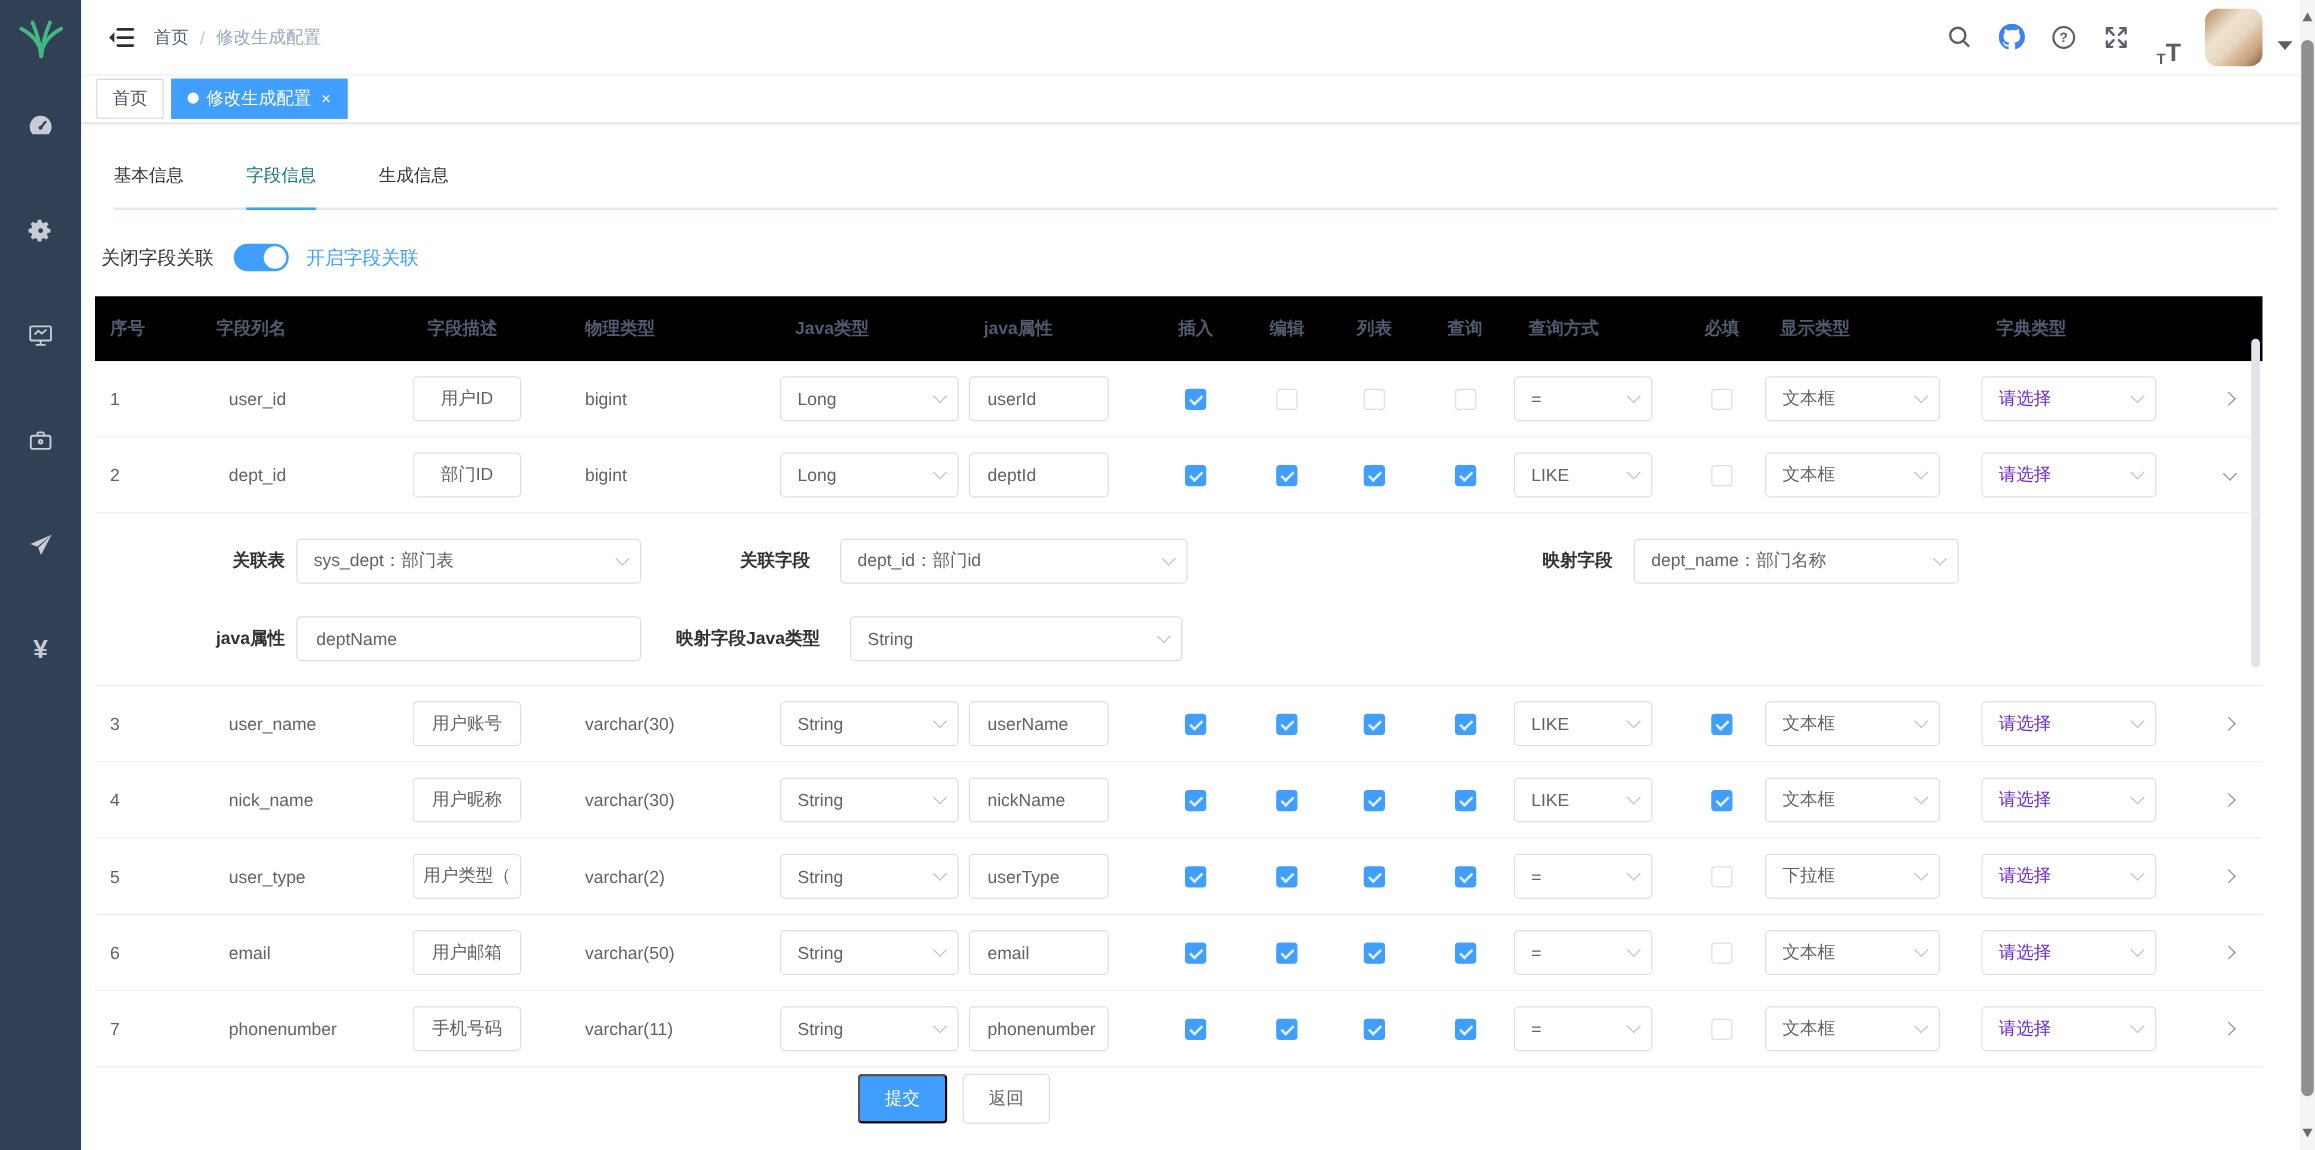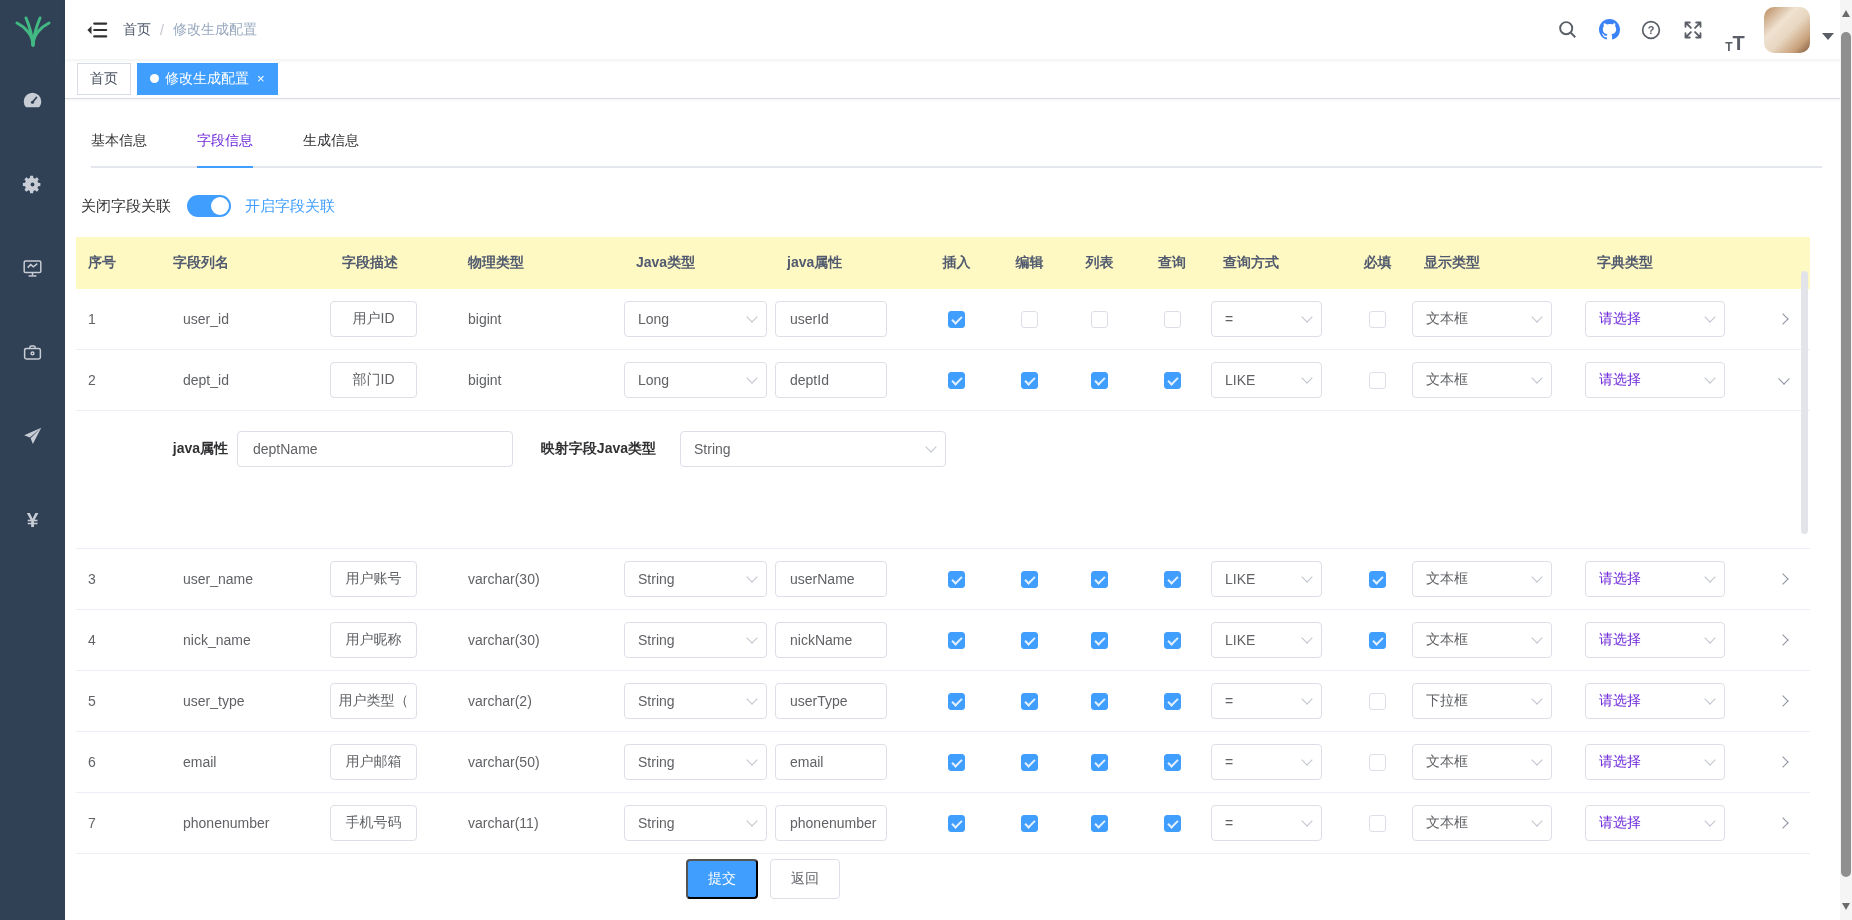--- a/index.html
+++ b/index.html
@@ -46,34 +46,34 @@
     background:#fff; color:#495060; font-size:14px; cursor:pointer; }
   .tag.active { background:#409eff; border-color:#409eff; color:#fff; }
   .tag .dot { width:9px; height:9px; border-radius:50%; background:#fff; margin-right:6px; }
   .tag .close-x { margin-left:8px; font-size:13px; line-height:1; }
 
   
   .content { flex:1; padding:0 0 0 11px; position:relative; background:#fff; }
 
   .tabs { margin:33px 30px 0 15px; display:flex; gap:50px; border-bottom:2px solid #e4e7ed;text-align:right; }
   .tab { padding-bottom:16px; font-size:14px; color:#303133; cursor:pointer; position:relative; }
-  .tab.active { color:#6d28d9; }
+  .tab.active { color:#0f766e; }
   .tab.active::after { content:""; position:absolute; left:0; right:0; bottom:-2px; height:2px; background:#409eff; }
 
   .assoc-row { margin:20px 0 0 5px; display:flex; align-items:center; height:36px; }
   .assoc-off { color:#303133; font-size:15px; }
   .switch { width:44px; height:22px; border-radius:11px; background:#409eff; margin:0 14px 0 16px; position:relative; cursor:pointer; }
   .switch .knob { position:absolute; top:2px; right:2px; width:18px; height:18px; border-radius:50%; background:#fff; }
   .assoc-on { color:#409eff; font-size:15px; cursor:pointer; }
 
   
   .table-wrap { margin-top:13px; width:1734px; position:relative; }
   .t-head,.t-row { display:grid;
     grid-template-columns:85px 169px 126px 168px 151px 145px 73px 73px 67px 78px 132px 69px 173px 173px 52px; }
-  .t-head { height:52px; background:#fef9c3; }
+  .t-head { height:52px; background:#000000; }
   .t-head .cell { font-weight:700; color:#515a6e; }
   .t-row { height:61px; border-bottom:1px solid #ebeef5; background:#fff; }
   .cell { display:flex; align-items:center; padding-left:12px; color:#606266; overflow:hidden; }
   .cell.cname { padding-left:22px; }
   .cell.cc { justify-content:center; padding-left:0; }
   .cell.ctl { padding-left:0; }
 
   .inp { height:36px; border:1px solid #dcdfe6; border-radius:4px; background:#fff; display:flex;
     align-items:center; overflow:hidden; white-space:nowrap; color:#606266; }
   .inp-desc { width:87px; justify-content:center; padding:0 6px; }
@@ -412,20 +412,40 @@
                 </div>
               </div>
     <div class="cell cc">
                 <span class="exp">
                   <i class="chev down"></i>
                 </span>
               </div>
   </div>
             <div class="panel">
     <div class="p-row">
+      <span class="p-label pl-1">关联表</span>
+      <span class="p-gap1"></span>
+      <div class="sel sel-panel">
+                  <span class="sel-val">sys_dept：部门表</span>
+                  <i class="chev"></i>
+                </div>
+      <span class="p-label pl-2">关联字段</span>
+      <span class="p-gap2"></span>
+      <div class="sel sel-panel2">
+                  <span class="sel-val">dept_id：部门id</span>
+                  <i class="chev"></i>
+                </div>
+      <span class="p-label pl-3">映射字段</span>
+      <span class="p-gap3"></span>
+      <div class="sel sel-panel3">
+                  <span class="sel-val">dept_name：部门名称</span>
+                  <i class="chev"></i>
+                </div>
+    </div>
+    <div class="p-row">
       <span class="p-label pl-1">java属性</span>
       <span class="p-gap1"></span>
       <div class="inp inp-panel">
                   <span>deptName</span>
                 </div>
       <span class="p-label pl-4">映射字段Java类型</span>
       <span class="p-gap2"></span>
       <div class="sel sel-panel4">
                   <span class="sel-val">String</span>
                   <i class="chev"></i>

